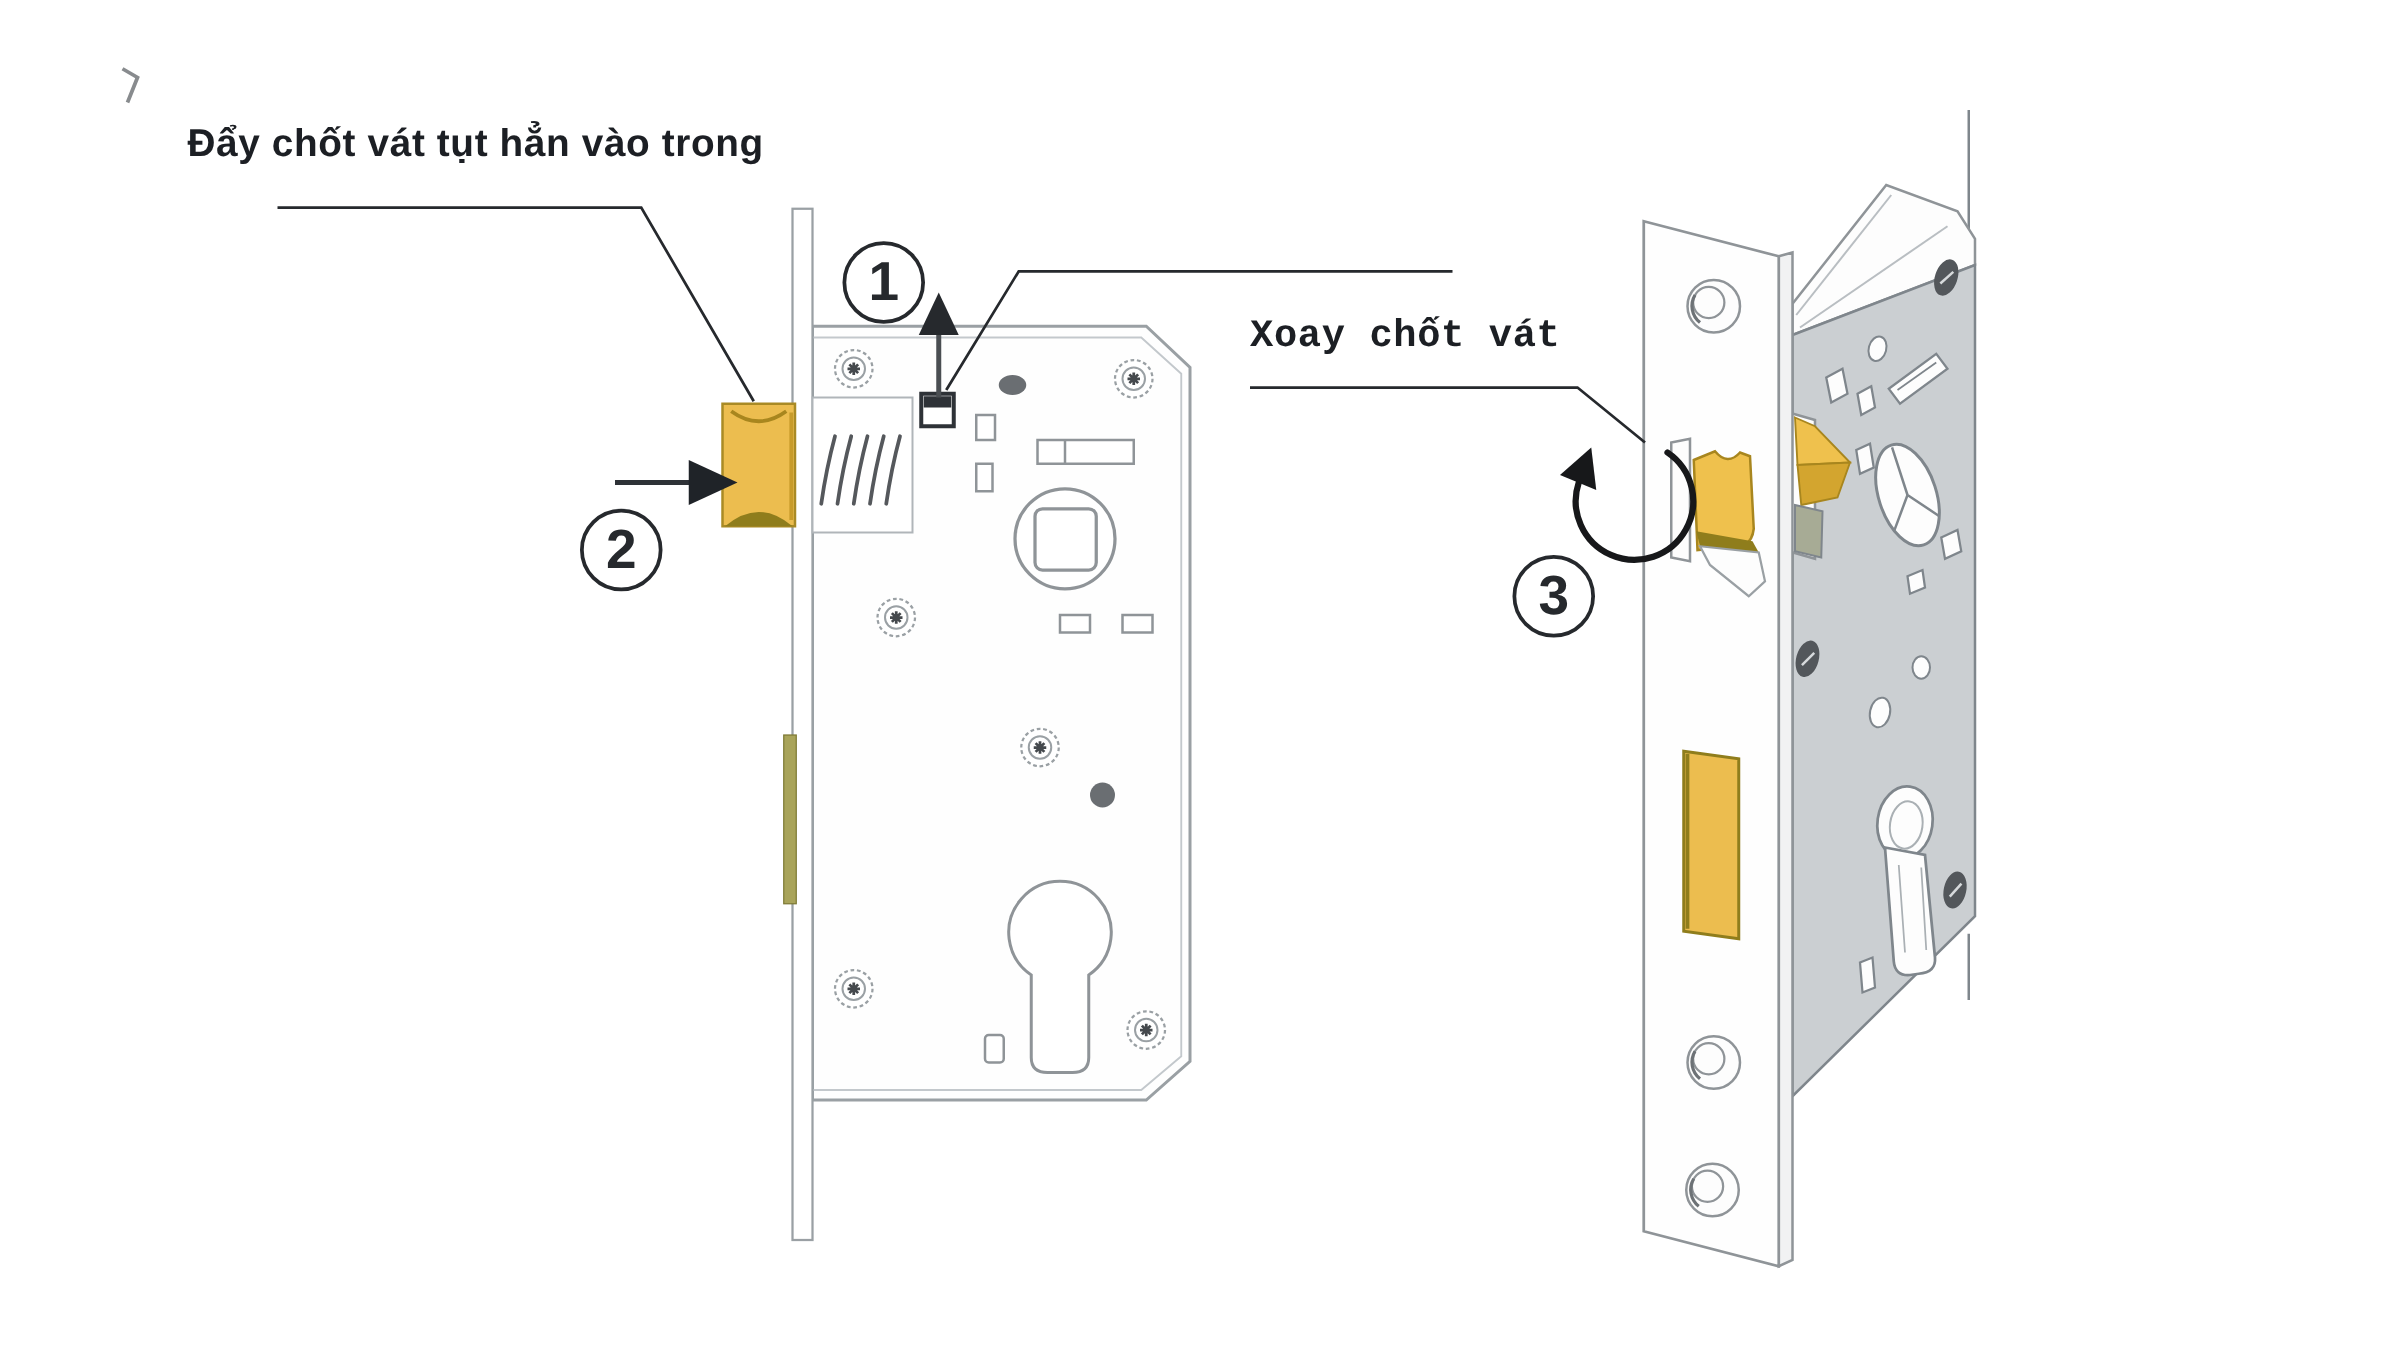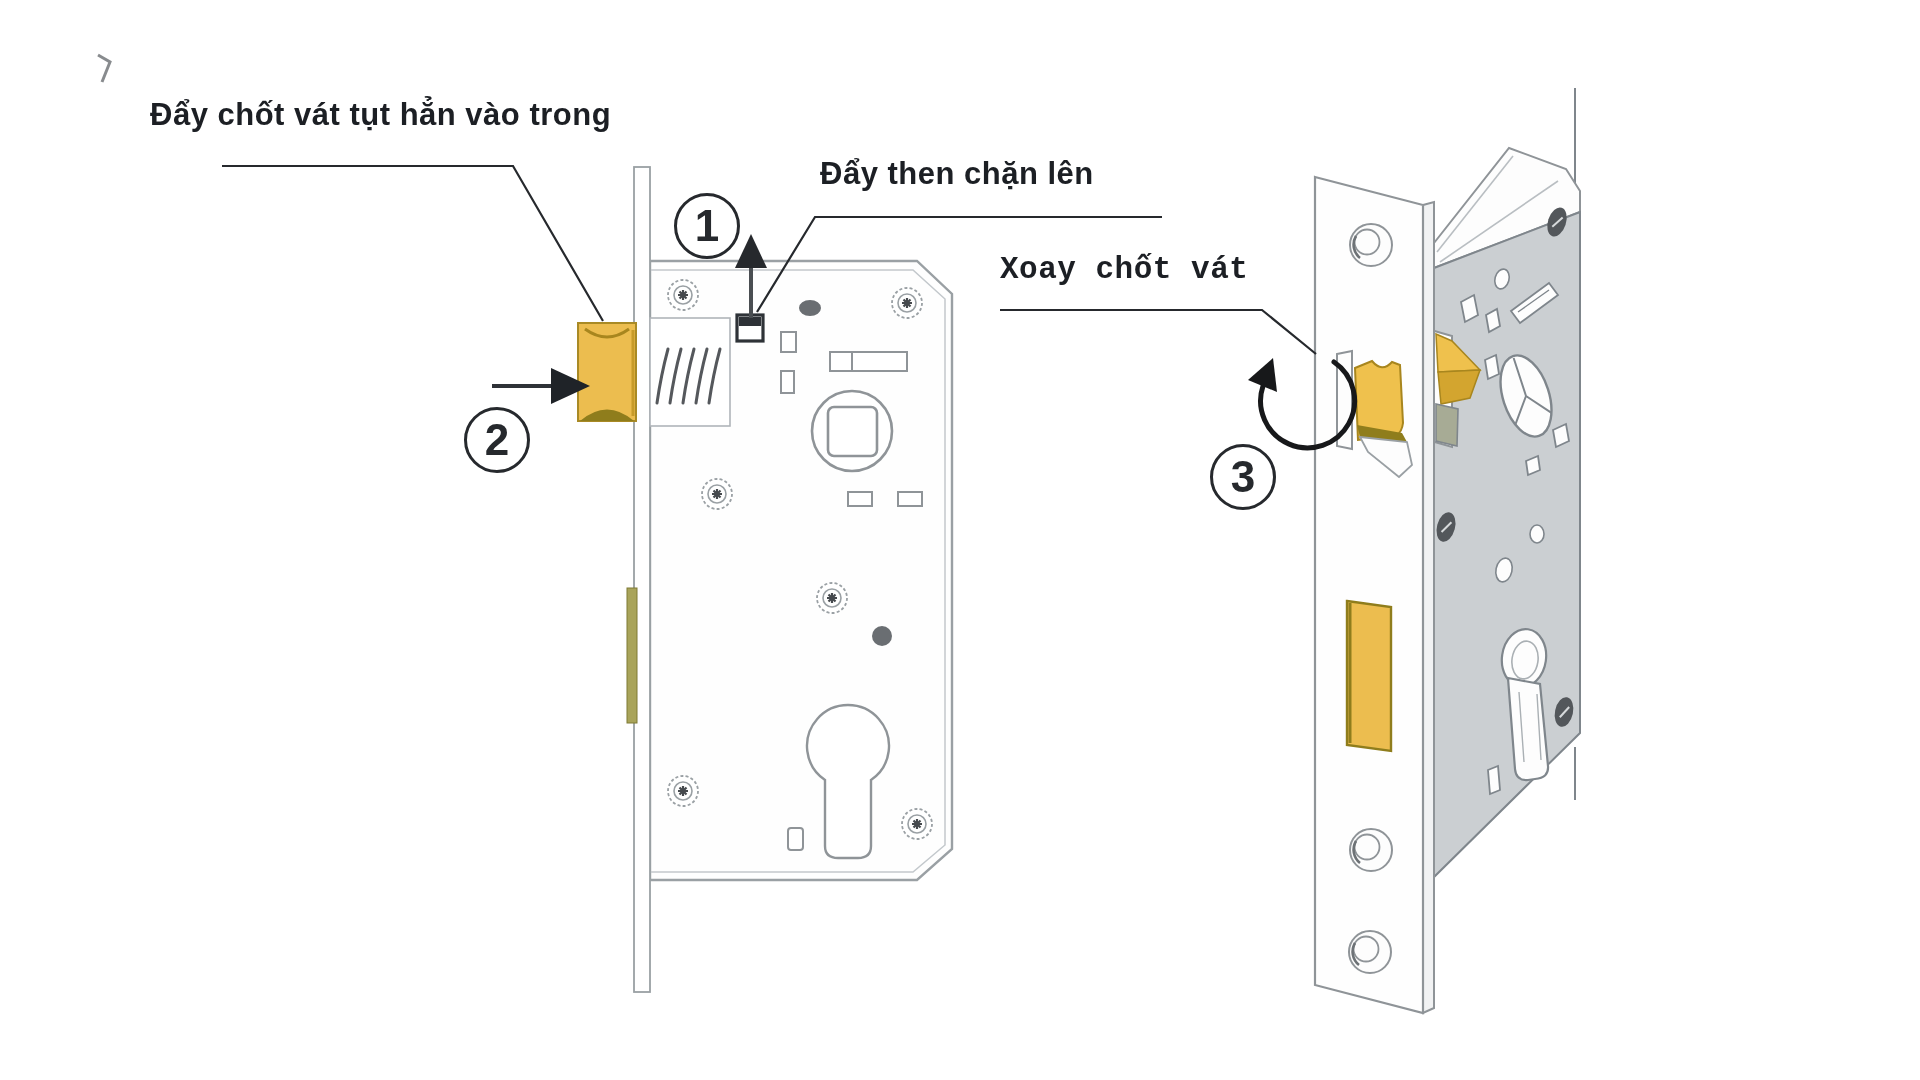--- a/index.html
+++ b/index.html
@@ -200,21 +200,20 @@
 
   <g fill="none" stroke="#26292d" stroke-width="2.2">
     <polyline points="222,166 513,166 603,321"></polyline>
     <polyline points="1162,217 815,217 757,312"></polyline>
     <polyline points="1000,310 1262,310 1316,354"></polyline>
   </g>
 </svg>
 
 <div class="anno-label" style="left:150px;top:97px;">Đẩy chốt vát tụt hẳn vào trong</div>
 
-<div class="anno-label" style="left:820px;top:156px;">Đẩy then chặn lên</div>
 
 <div class="anno-label" style="left:1000px;top:252px;font-family:Liberation Mono, monospace;">Xoay chốt vát</div>
 
 <div class="num-circle" style="left:674px;top:193px;">1</div>
 
 <div class="num-circle" style="left:464px;top:407px;">2</div>
 
 <div class="num-circle" style="left:1210px;top:444px;">3</div>
 
 </div>

